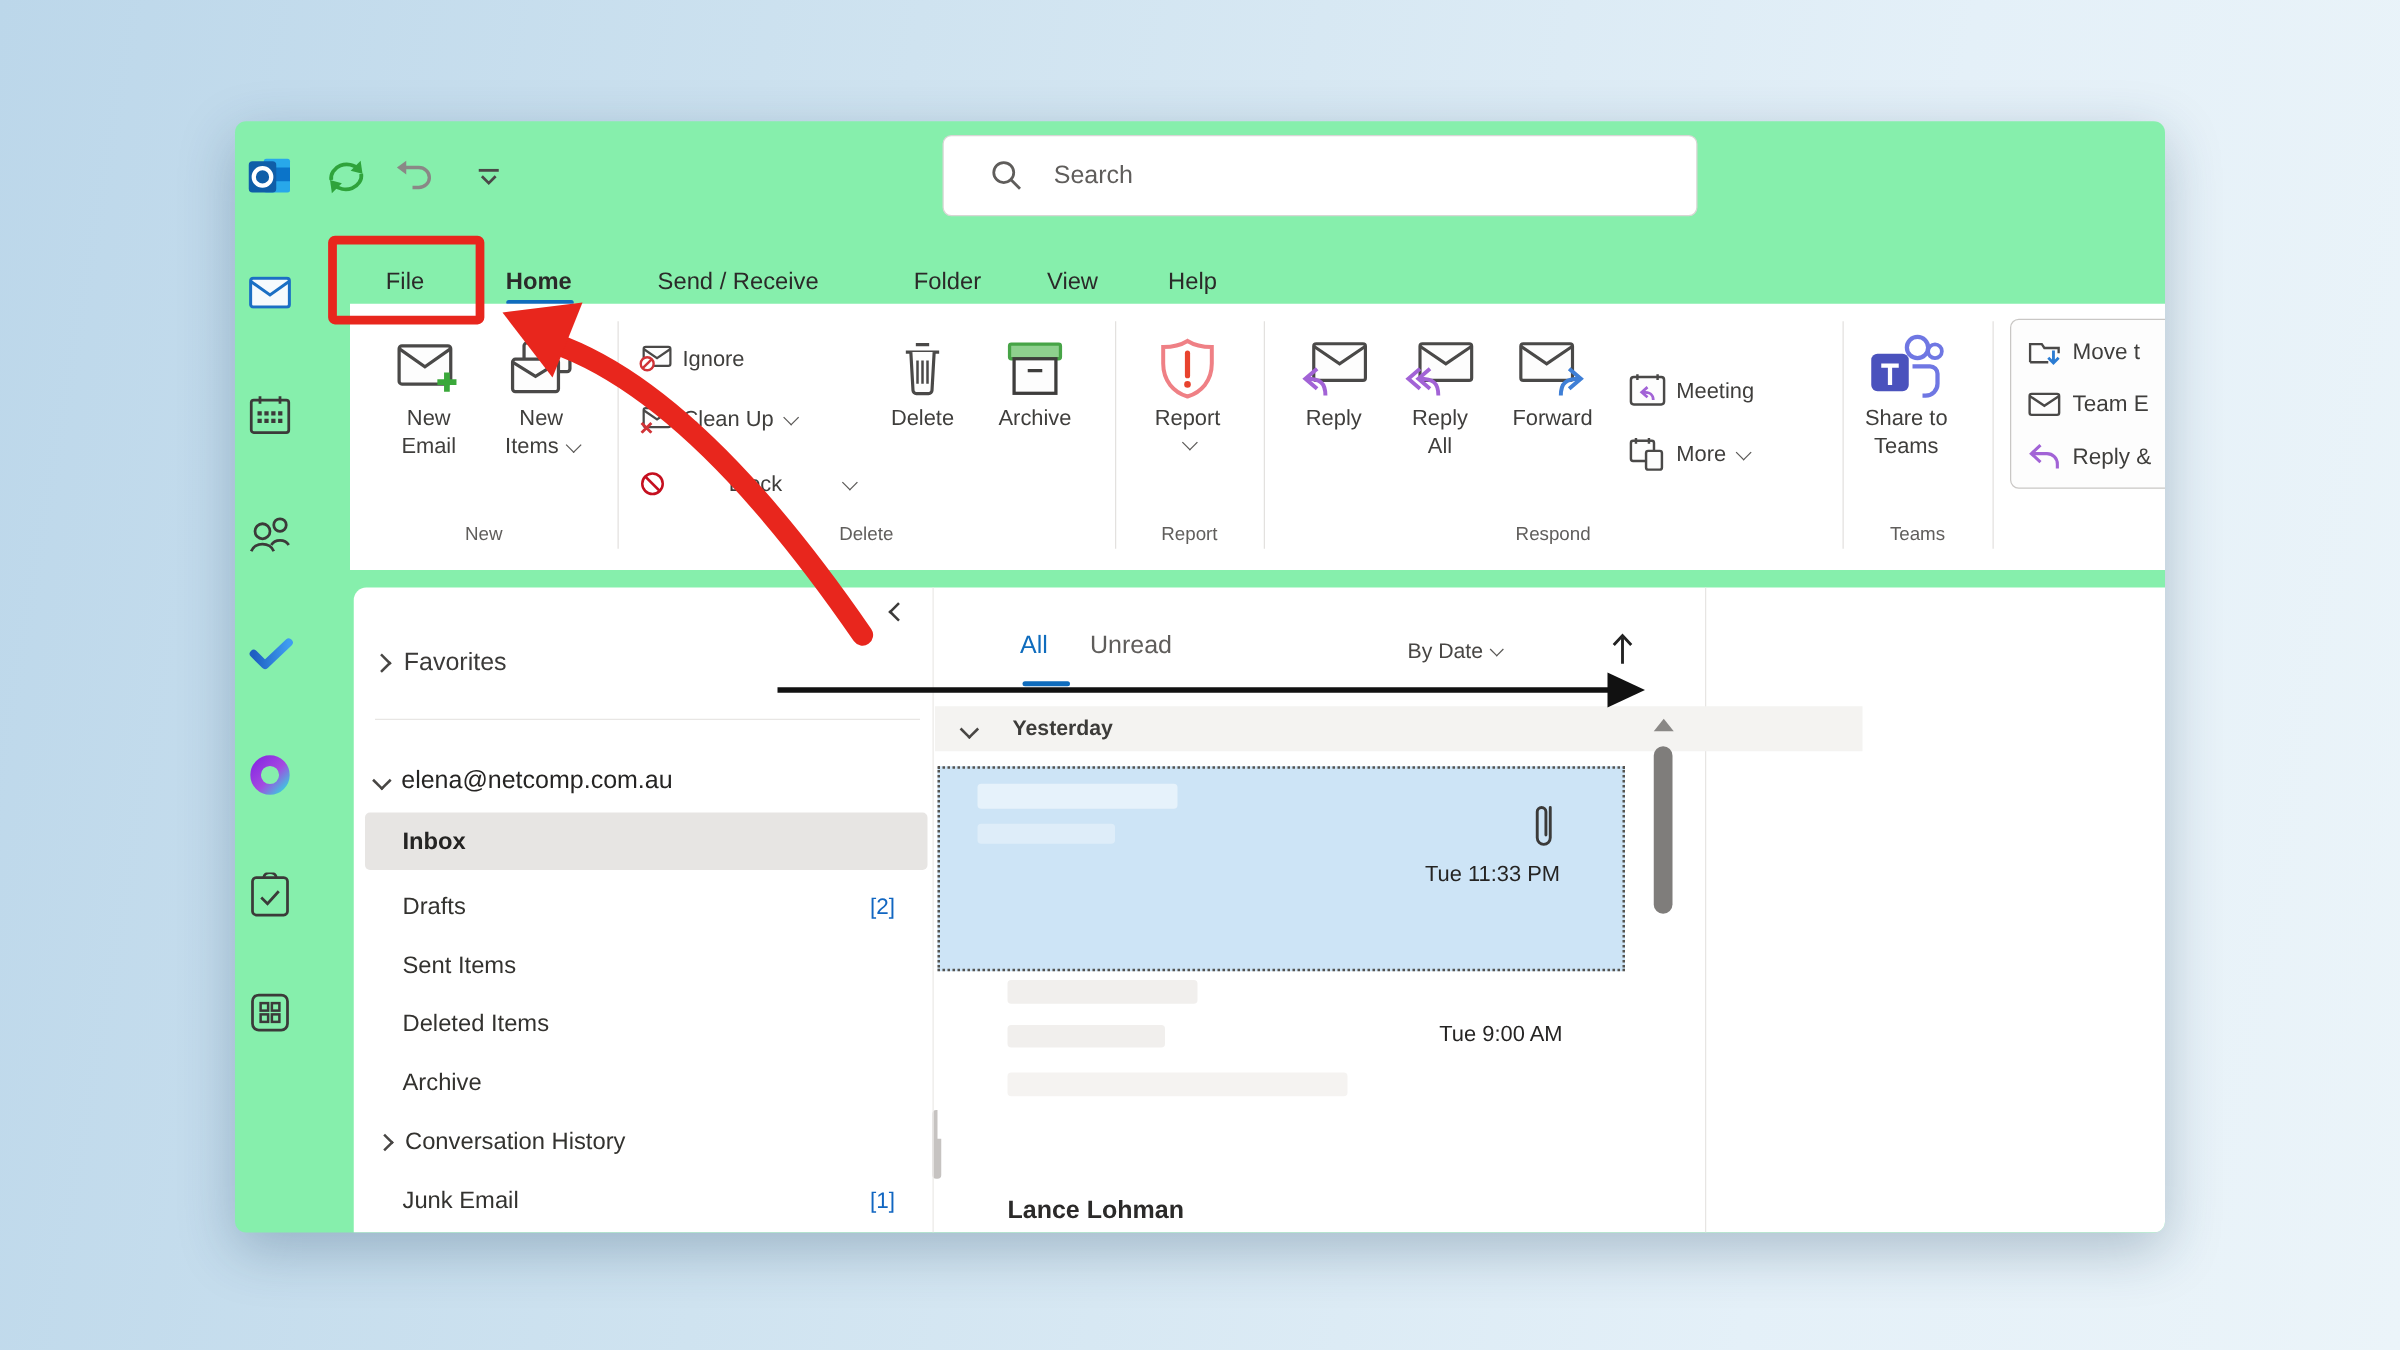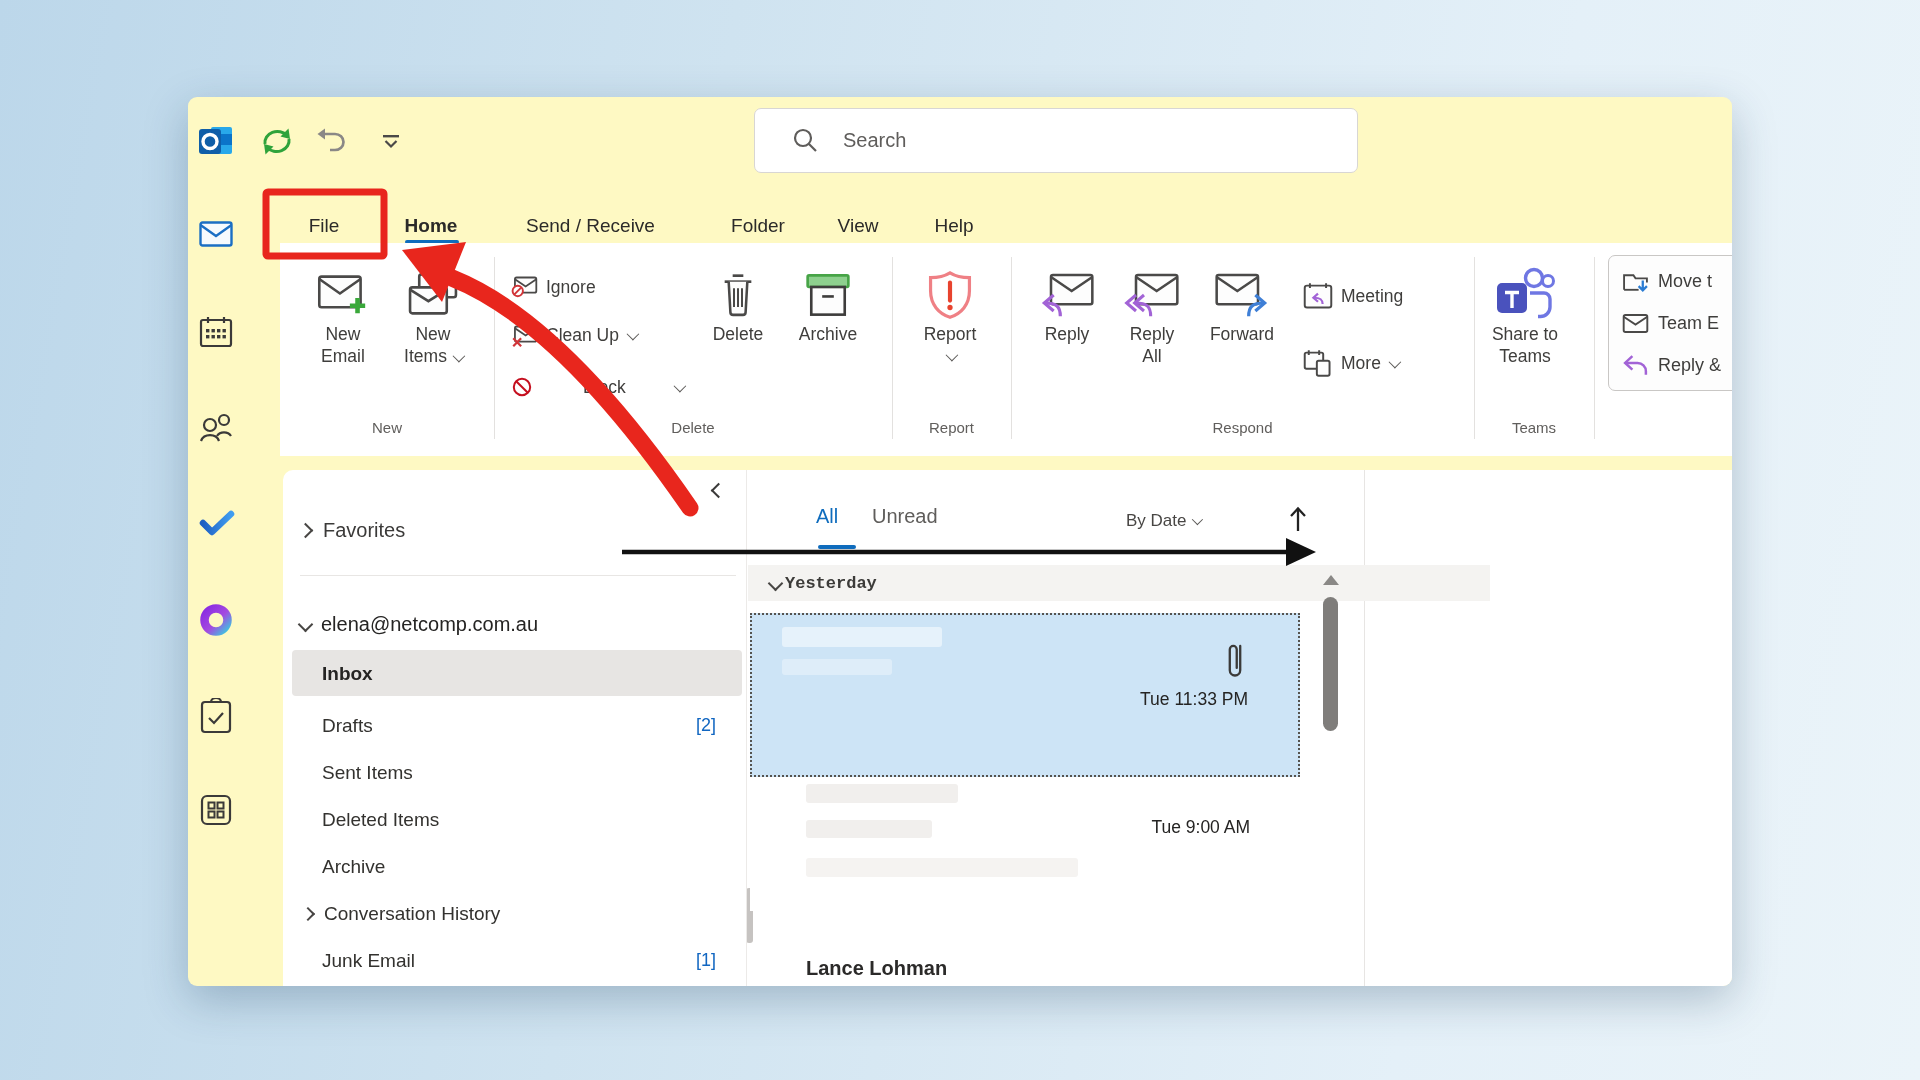--- a/index.html
+++ b/index.html
@@ -1,19 +1,19 @@
 <!DOCTYPE html>
 <html><head>
 <meta charset="utf-8">
 <style>
   html,body{margin:0;padding:0;}
   body{width:1920px;height:1080px;overflow:hidden;background:linear-gradient(100deg,#bcd7ea 0%,#cfe3f0 35%,#e4f0f8 75%,#ebf4f9 100%);font-family:"Liberation Sans",sans-serif;}
   .abs{position:absolute;}
   .stage{position:relative;width:1920px;height:1080px;}
-  .win{position:absolute;left:188px;top:97px;width:1544px;height:889px;background:#fef9c3;border-radius:9px;box-shadow:0 14px 44px rgba(25,60,95,.28);overflow:hidden;}
+  .win{position:absolute;left:188px;top:97px;width:1544px;height:889px;background:#86efac;border-radius:9px;box-shadow:0 14px 44px rgba(25,60,95,.28);overflow:hidden;}
   .ribbon-bg{position:absolute;left:92px;top:146px;width:1452px;height:213px;background:#ffffff;}
   .card{position:absolute;left:95px;top:373px;width:1449px;height:516px;background:#ffffff;border-radius:10px 0 0 0;}
   .tab{position:absolute;top:112px;height:34px;line-height:34px;text-align:center;font-size:19px;color:#2b2a29;cursor:default;}
   .tab.active{font-weight:700;}
   .tab-underline{position:absolute;top:143px;height:4px;background:#0F6CBD;border-radius:2px;}
   .rbtn{position:absolute;top:158px;width:86px;height:126px;text-align:center;}
   .rbtn .ric{height:56px;margin-top:12px;display:flex;align-items:center;justify-content:center;}
   .rlabel{font-size:17.5px;color:#3f3e3c;line-height:22px;}
   .sbtn{position:absolute;display:flex;align-items:center;gap:8px;height:30px;}
   .sbtn .sl{font-size:17.5px;color:#3f3e3c;white-space:nowrap;}
@@ -209,21 +209,21 @@
         <svg width="56" height="48" viewBox="0 0 42 36">
           <rect x="2" y="3" width="31" height="22" rx="1.5" fill="#fdfdfd" stroke="#4a4948" stroke-width="1.9"></rect>
           <path d="M2 4.5 L17.5 15 L33 4.5" fill="none" stroke="#4a4948" stroke-width="1.9"></path>
           <path d="M31 18 L38 24 L31 30" fill="none" stroke="#3f7fd6" stroke-width="2.4"></path>
           <path d="M37.5 24 C29 24 26 26.5 26 34" fill="none" stroke="#3f7fd6" stroke-width="2.4"></path>
         </svg>
       </div>
       <div class="rlabel">Forward</div>
     </div>
 
-    <div class="sbtn" style="left:1115px;top:184px;text-align:right;">
+    <div class="sbtn" style="left:1115px;top:200px;text-align:right;">
       <svg width="30" height="28" viewBox="0 0 26 24">
         <rect x="1.5" y="3" width="23" height="19" rx="2" fill="#fdfdfd" stroke="#4a4948" stroke-width="1.7"></rect>
         <path d="M6 1 v4 M20 1 v4" stroke="#4a4948" stroke-width="1.7"></path>
         <path d="M13 10 L9 13.5 L13 17" fill="none" stroke="#a263d6" stroke-width="1.9"></path>
         <path d="M9.5 13.5 C15 13.5 17 15 17 19" fill="none" stroke="#a263d6" stroke-width="1.9"></path>
       </svg>
       <span class="sl">Meeting</span>
     </div>
     <div class="sbtn" style="left:1115px;top:251px;">
       <svg width="30" height="28" viewBox="0 0 26 24">
@@ -416,21 +416,21 @@
     </div>
     <div class="abs" style="left:1098px;top:406px;width:24px;height:32px;">
       <svg width="24" height="32" viewBox="0 0 24 32">
         <path d="M12 28 V7" stroke="#222" stroke-width="2.3"></path>
         <path d="M5 13 L12 5.5 L19 13" fill="none" stroke="#222" stroke-width="2.3"></path>
       </svg>
     </div>
 
     <div class="grpband" style="top:468px;">
       <span class="cv down" style="margin-left:22px;"></span>
-      <span class="gt" style="margin-left:4px;font-family:Liberation Mono, monospace;">Yesterday</span>
+      <span class="gt" style="margin-left:29px;">Yesterday</span>
     </div>
 
     <div class="abs" style="left:562px;top:516px;width:550px;height:164px;background:#CDE4F6;border:2px dotted #55534f;box-sizing:border-box;">
       <div class="redact" style="left:30px;top:12px;width:160px;height:20px;background:rgba(255,255,255,0.5);position:absolute;"></div>
       <div class="redact" style="left:30px;top:44px;width:110px;height:16px;background:rgba(255,255,255,0.35);position:absolute;"></div>
       <div style="position:absolute;right:52px;top:24px;width:22px;height:44px;">
         <svg width="22" height="44" viewBox="0 0 18 38">
           <path d="M13.5 6 v21 a4.5 4.5 0 0 1 -9 0 V9 a3 3 0 0 1 6 0 v16" fill="none" stroke="#3b3a39" stroke-width="2" stroke-linecap="round"></path>
         </svg>
       </div>

